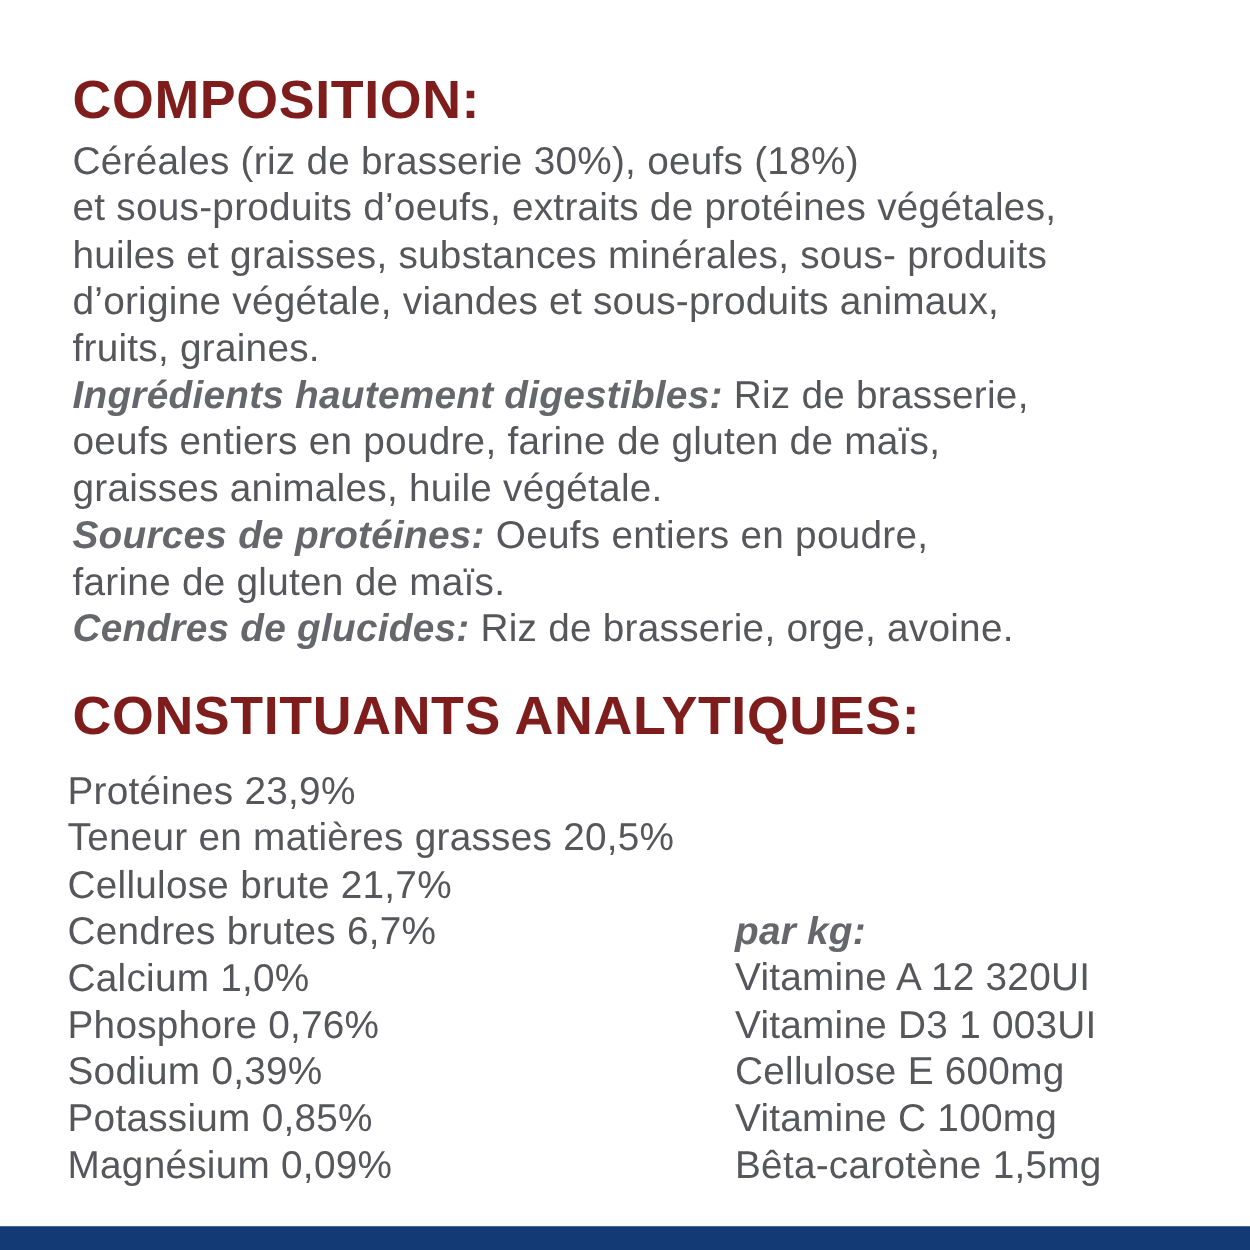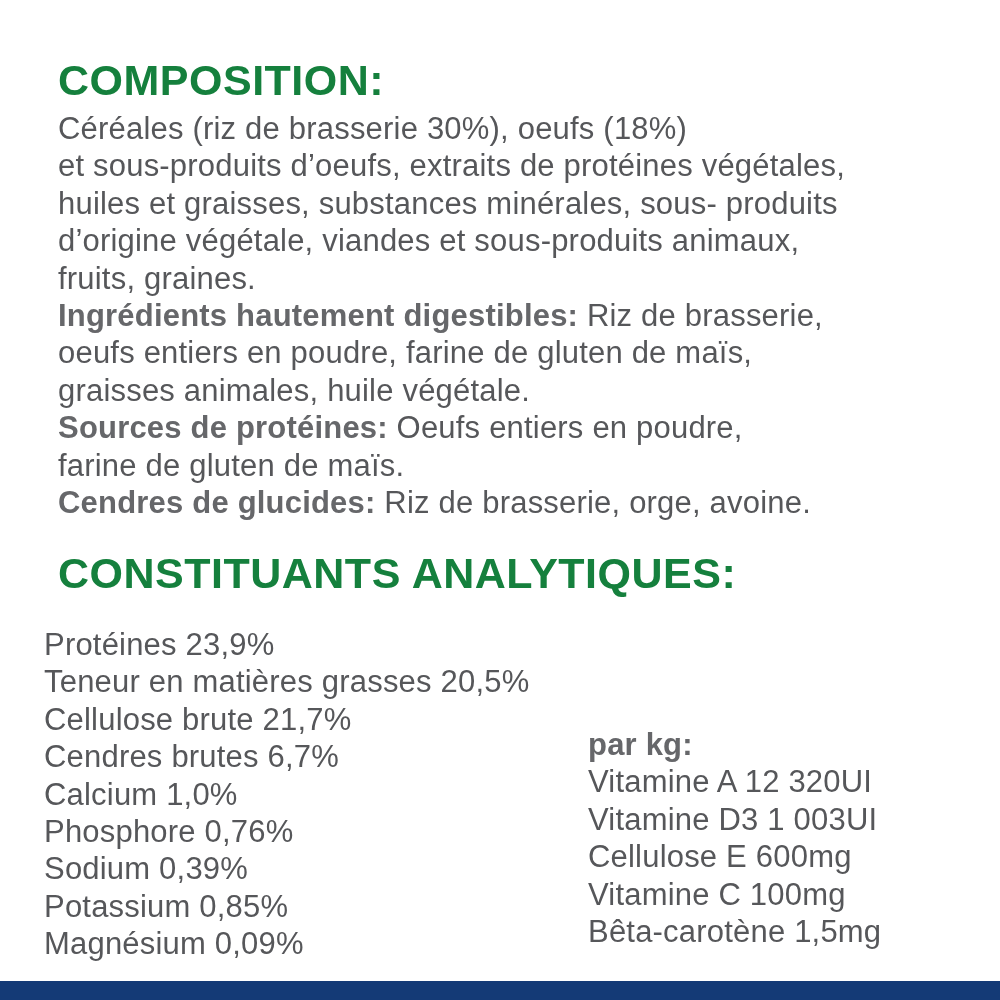--- a/index.html
+++ b/index.html
@@ -11,47 +11,47 @@
     background: #ffffff;
     font-family: "Liberation Sans", sans-serif;
     overflow: hidden;
   }
   .section-heading {
     position: absolute;
     left: 58px;
     font-size: 43px;
     font-weight: bold;
     letter-spacing: 0.5px;
-    color: #15803d;
+    color: #7f1d1d;
   }
   #composition-heading { top: 56px; }
   #analytics-heading   { top: 549px; }
 
   .body-text {
     color: #56575a;
     font-size: 31px;
     line-height: 37.4px;
     letter-spacing: 0.2px;
   }
   #composition-text {
     position: absolute;
     left: 58px;
     top: 110px;
     width: 910px;
   }
   .bold-label {
     font-weight: bold;
     color: #66676a;
+    font-style: italic;
   }
   #analytics-left {
     position: absolute;
-    left: 44px;
+    left: 54px;
     top: 614px;
     width: 620px;
-    margin-top: 12px;
   }
   #analytics-right {
     position: absolute;
     left: 588px;
     top: 726px;
     width: 400px;
   }
   .comp-line, .analytics-row { white-space: pre-wrap; }
   #bottom-bar {
     position: absolute;

